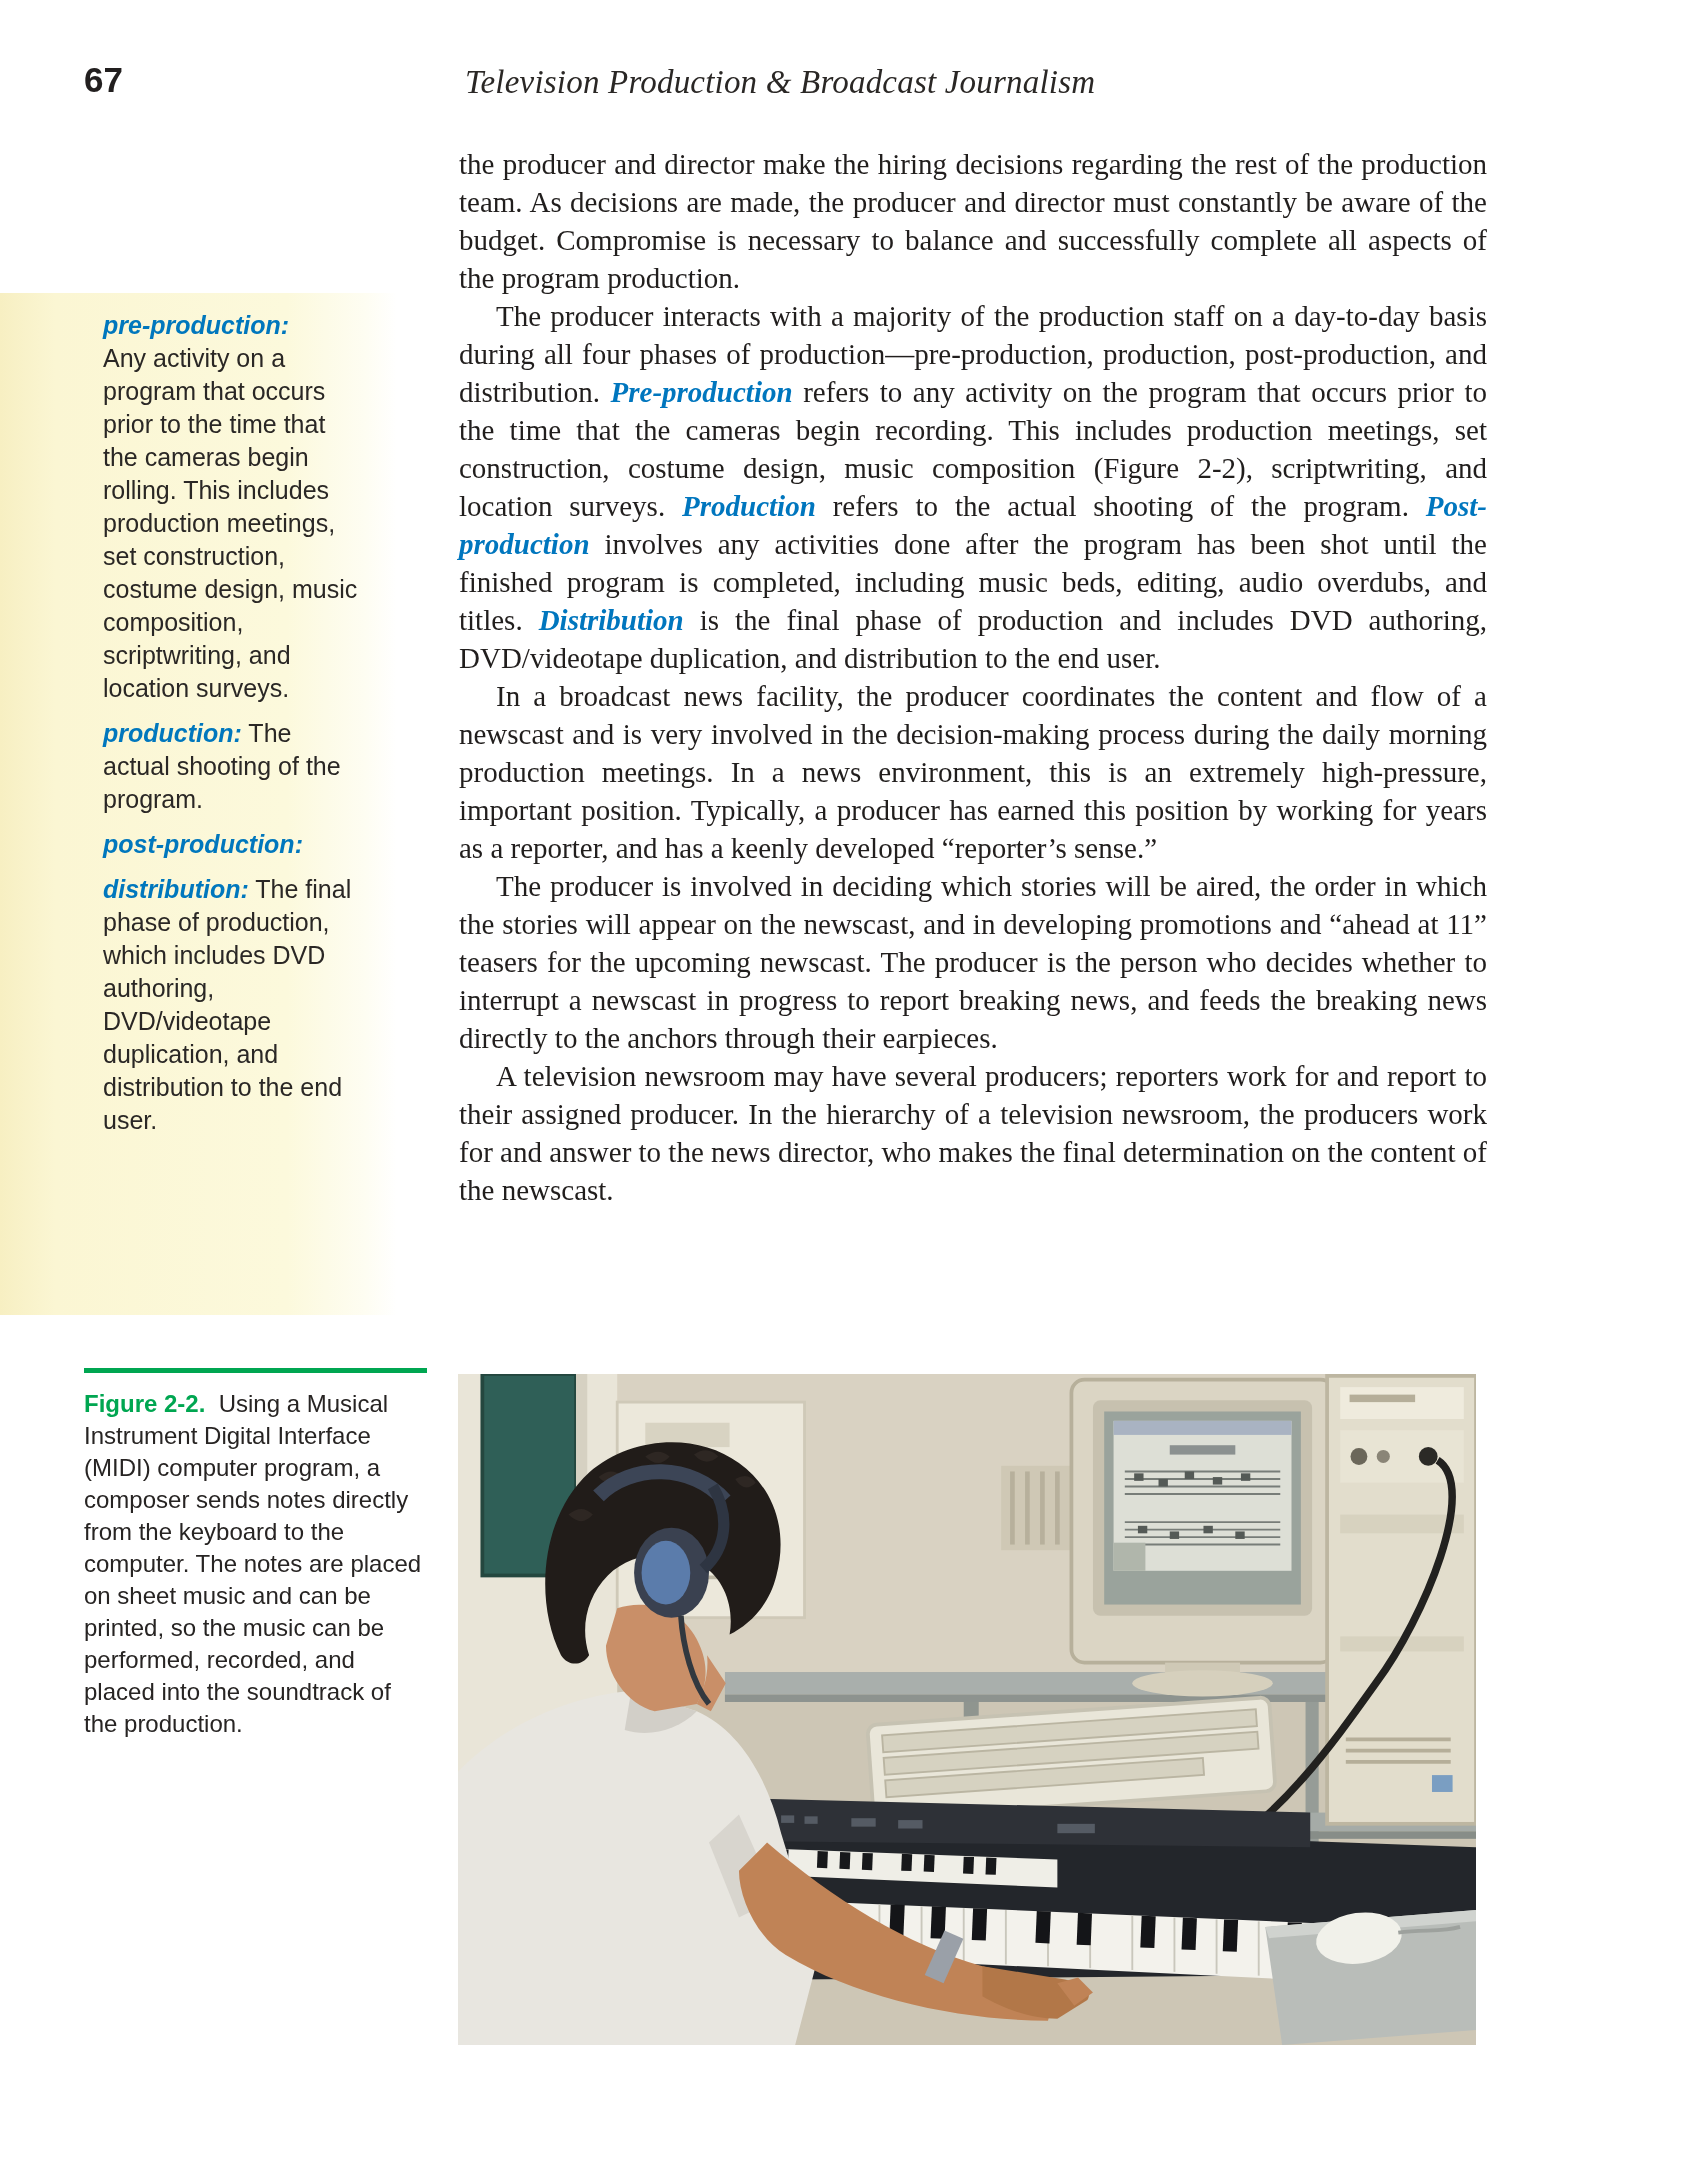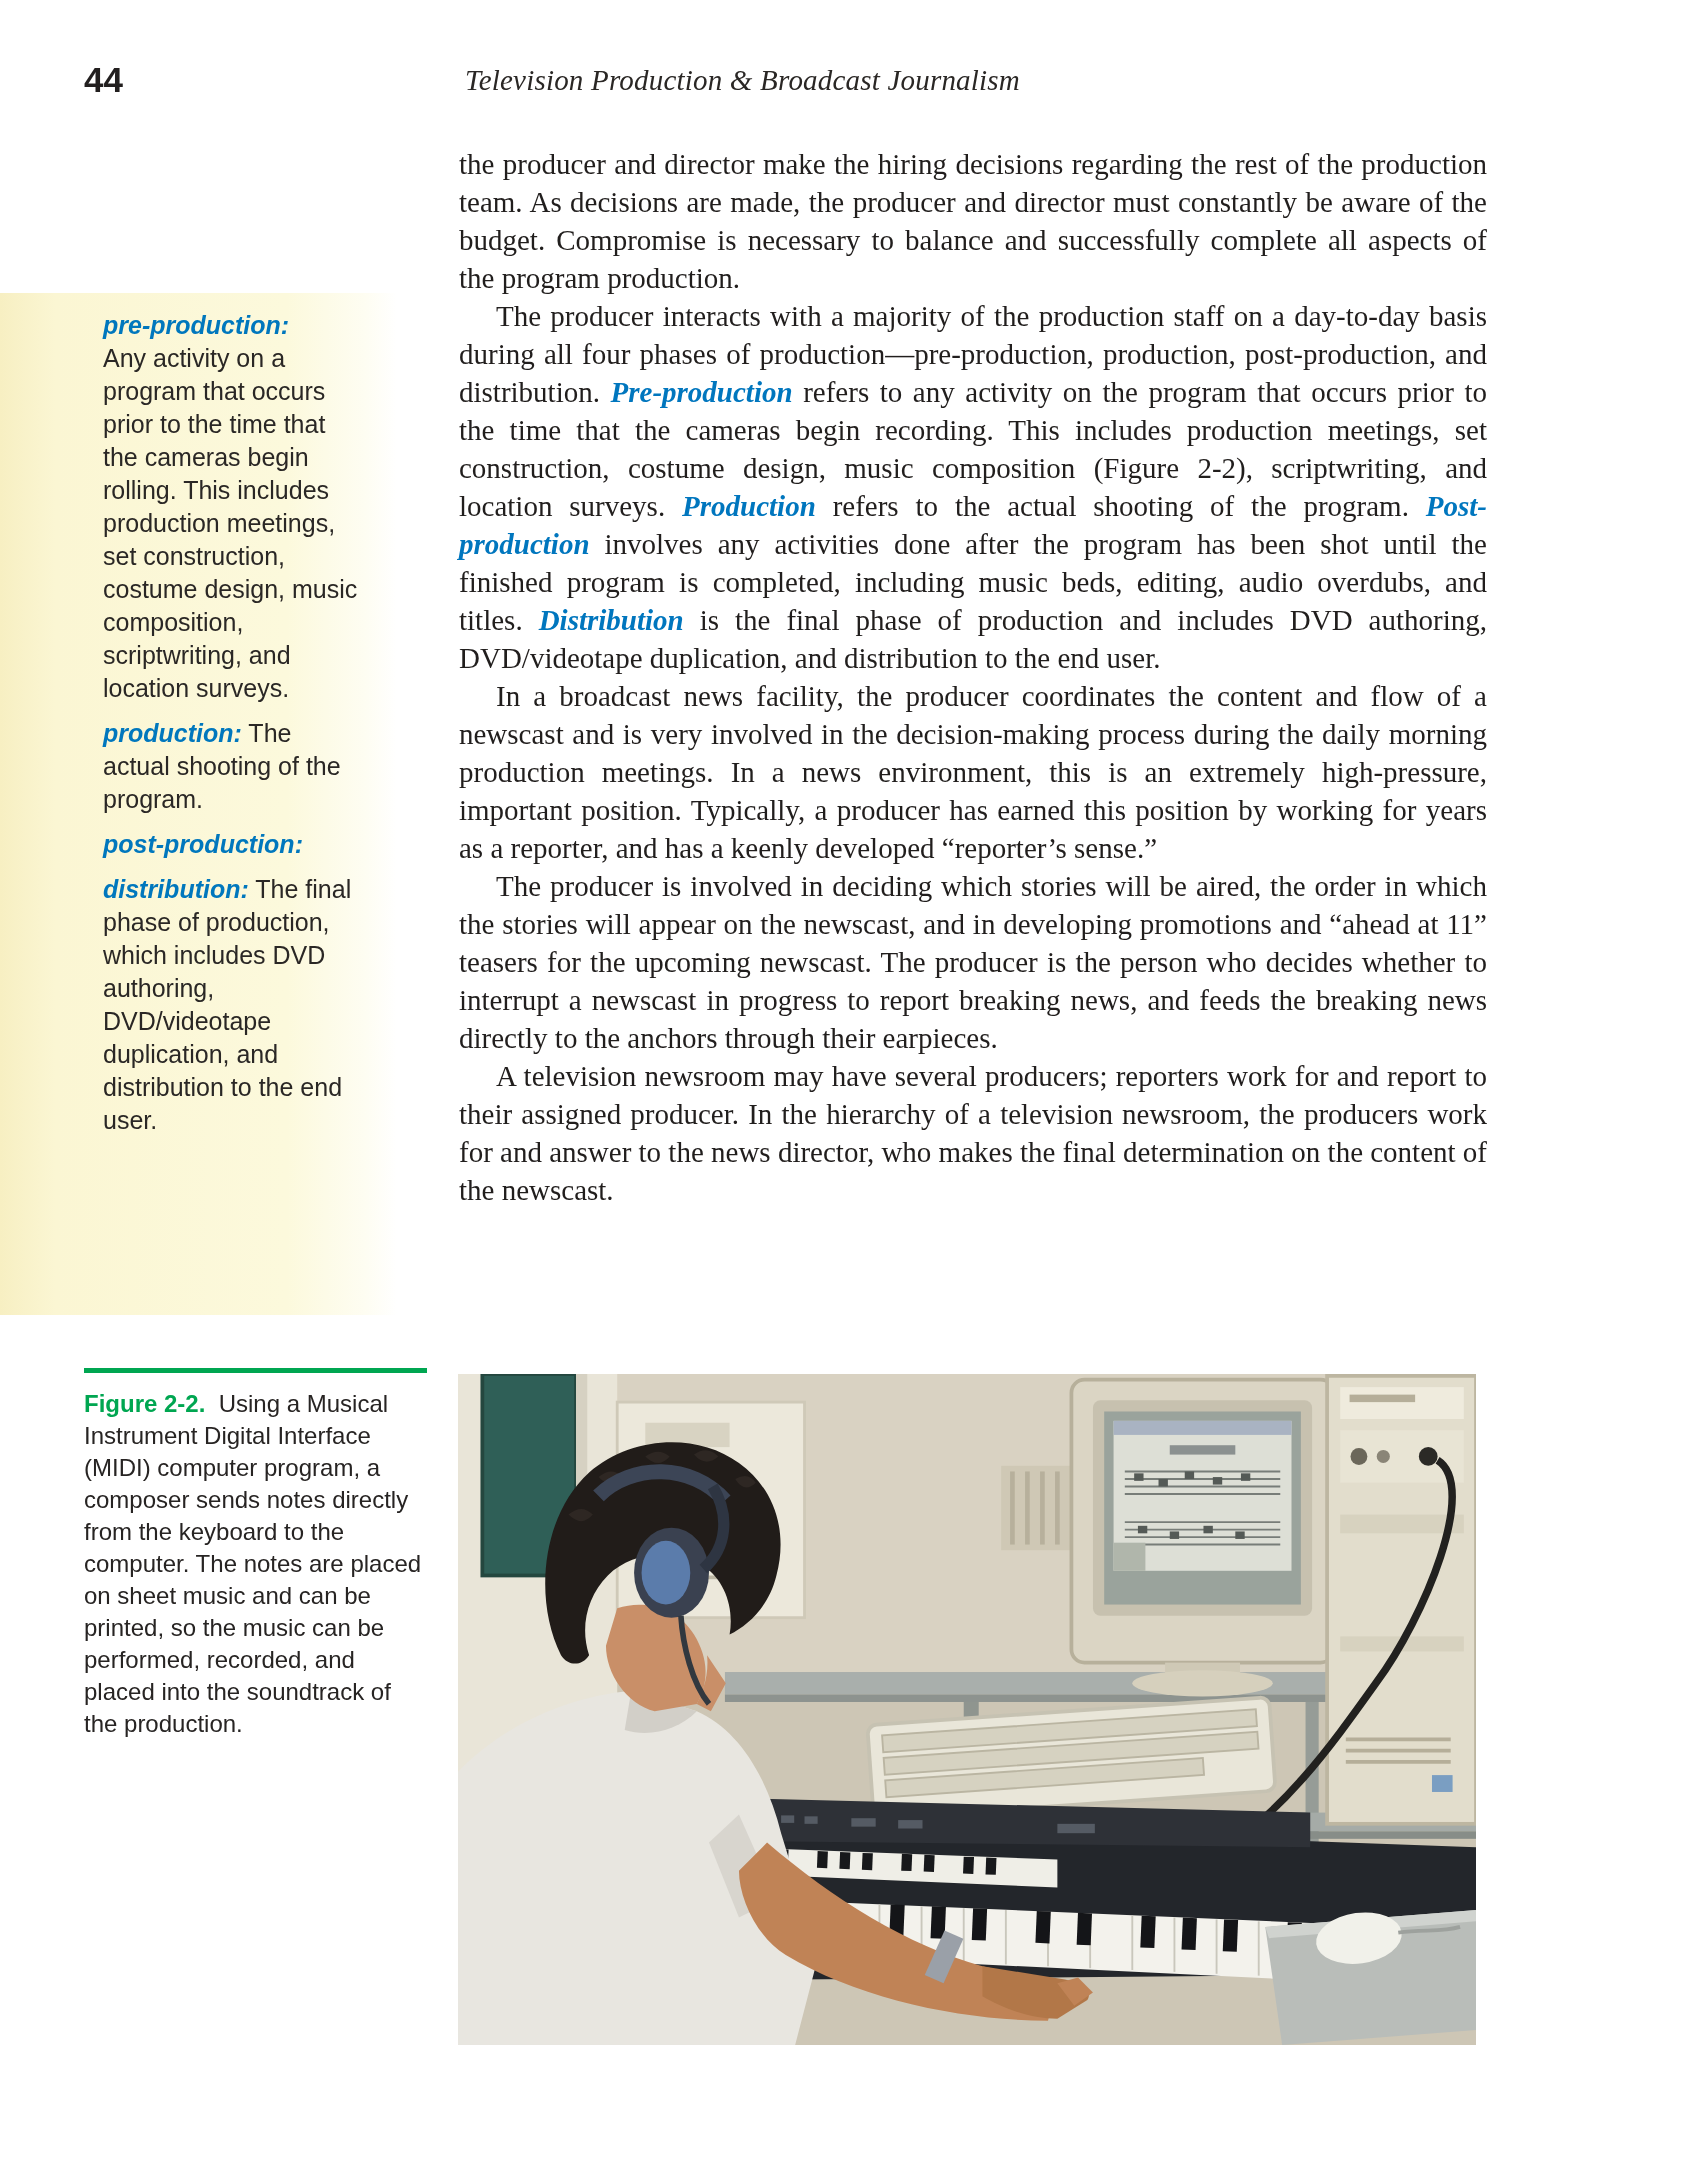--- a/index.html
+++ b/index.html
@@ -7,21 +7,21 @@
     width:1691px;height:2177px;position:relative;background:#ffffff;
     font-family:"Liberation Serif",serif;color:#1d1b1a;overflow:hidden;
   }
   
   .page-number{
     position:absolute;left:84px;top:60px;
     font-family:"Liberation Sans",sans-serif;font-weight:bold;font-size:35px;color:#221f1f;
   }
   .running-head{
     position:absolute;left:465px;top:64px;
-    font-style:italic;font-size:29px;color:#2a2725;letter-spacing:0.2px;
+    font-style:italic;font-size:33px;color:#2a2725;letter-spacing:0.2px;
   }
   
   .body-column{
     position:absolute;left:459px;top:112px;width:1028px;
     font-size:29px;line-height:38px;text-align:justify;color:#211e1d;margin-top:33px;
   }
   .body-column p{margin:0;}
   .body-column p.indent{text-indent:37px;}
   .term{color:#0076be;font-weight:bold;font-style:italic;}
   .bold{font-weight:normal;}
@@ -49,21 +49,21 @@
   .figure-caption .cap-label{color:#00a651;font-weight:bold;}
   
   .figure-photo{
     position:absolute;left:458px;top:1374px;width:1018px;height:671px;overflow:hidden;background:#cdc5b4;
   }
   .figure-photo svg{display:block;width:100%;height:100%;}
 </style>
 </head>
 <body>
 
-<div class="page-number">44</div>
+<div class="page-number">67</div>
 <div class="running-head">Television Production &amp; Broadcast Journalism</div>
 
 <div class="body-column">
     <p><span>the producer and director make the hiring decisions regarding the rest of the production team. As decisions are made, the producer and director must constantly be aware of the budget. Compromise is necessary to balance and successfully complete all aspects of the program production.</span></p>
     <p class="indent"><span>The producer interacts with a majority of the production staff on a day-to-day basis during all four phases of production—pre-production, production, post-production, and distribution. </span><span class="term">Pre-production</span><span> refers to any activity on the program that occurs prior to the time that the cameras begin recording. This includes production meetings, set construction, costume design, music composition (</span><span class="bold">Figure 2-2</span><span>), scriptwriting, and location surveys. </span><span class="term">Production</span><span> refers to the actual shooting of the program. </span><span class="term">Post-production</span><span> involves any activities done after the program has been shot until the finished program is completed, including music beds, editing, audio overdubs, and titles. </span><span class="term">Distribution</span><span> is the final phase of production and includes DVD authoring, DVD/videotape duplication, and distribution to the end user.</span></p>
     <p class="indent"><span>In a broadcast news facility, the producer coordinates the content and flow of a newscast and is very involved in the decision-making process during the daily morning production meetings. In a news environment, this is an extremely high-pressure, important position. Typically, a producer has earned this position by working for years as a reporter, and has a keenly developed “reporter’s sense.”</span></p>
     <p class="indent"><span>The producer is involved in deciding which stories will be aired, the order in which the stories will appear on the newscast, and in developing promotions and “ahead at 11” teasers for the upcoming newscast. The producer is the person who decides whether to interrupt a newscast in progress to report breaking news, and feeds the breaking news directly to the anchors through their earpieces.</span></p>
     <p class="indent"><span>A television newsroom may have several producers; reporters work for and report to their assigned producer. In the hierarchy of a television newsroom, the producers work for and answer to the news director, who makes the final determination on the content of the newscast.</span></p>
   </div>
 

